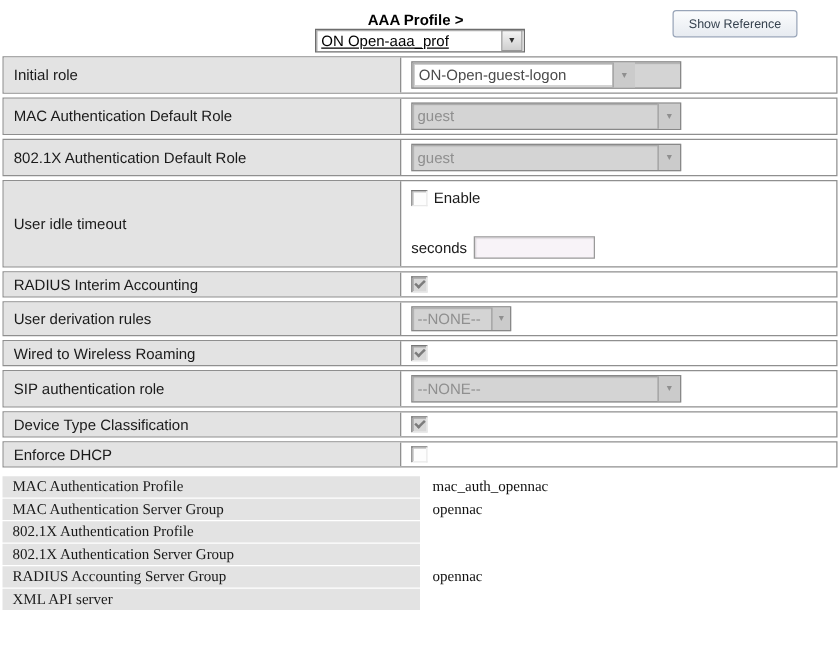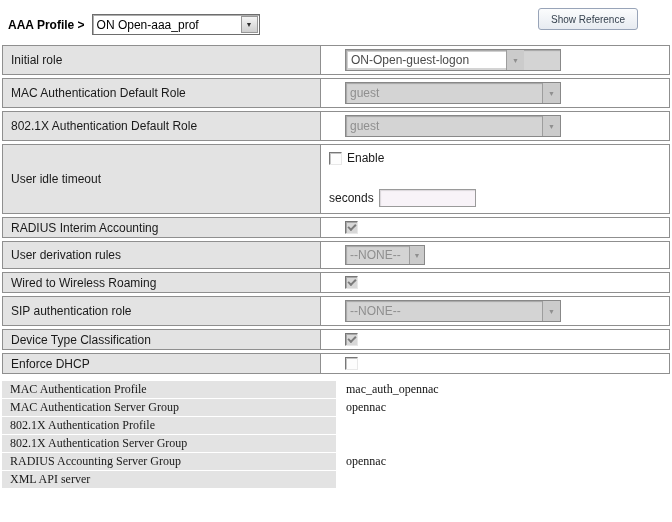--- a/index.html
+++ b/index.html
@@ -1,37 +1,37 @@
 <!DOCTYPE html>
 <html><head>
 <meta charset="utf-8">
 <style>
   * { margin:0; padding:0; box-sizing:border-box; }
   html,body { width:672px; height:522px; background:#fff; overflow:hidden;
     font-family:"Liberation Sans","DejaVu Sans",sans-serif; font-size:12px; color:#1a1a1a; }
 
   
-  .header { position:relative; height:40px; padding:9px 8px 0 8px; display:flex; align-items:center; }
+  .header { position:relative; height:40px; padding:9px 8px 0 8px; display:flex; align-items:center;flex-direction:column; }
   .crumb { font-weight:bold; color:#000; margin-right:7px; }
   .combo { width:168px; height:21px; border:1px solid #6d6d6d; box-shadow:inset 1px 1px 0 #aeaeae;
     background:#fff; display:flex; align-items:center; cursor:default; }
-  .combo .ctxt { flex:1; padding-left:4px; white-space:nowrap; overflow:hidden; color:#000; }
+  .combo .ctxt { flex:1; padding-left:4px; white-space:nowrap; overflow:hidden; color:#000;text-decoration:underline; }
   .combo .cbtn { width:17px; height:17px; margin-right:1px; background:linear-gradient(#f4f4f4,#cfcfcf);
     border:1px solid #979797; display:flex; align-items:center; justify-content:center;
     font-size:7px; color:#2e2e2e; }
   .ref-btn { position:absolute; right:34px; top:8px; height:22px; padding:0 12px;
     background:linear-gradient(#fbfcfd,#e7ebf1); border:1px solid #98a4b8; border-radius:3px;
     color:#36424f; font-size:10px; font-family:inherit; cursor:pointer; }
 
   
   .settings { margin:5px 2px 0 2px; }
   .s-row { display:flex; border:1px solid #8f8f8f; margin-bottom:3px; background:#fff; }
   .s-label { flex:0 0 318px; background:#e3e3e3; border-right:1px solid #8f8f8f;
     padding-left:8px; display:flex; align-items:center; }
-  .s-value { flex:1; padding:3px 24px; display:flex; align-items:flex-start; }
+  .s-value { flex:1; padding:3px 8px; display:flex; align-items:flex-start; }
   .s-value.col { flex-direction:column; align-items:flex-start; padding:6px 8px; gap:24px; }
   .inline { display:flex; align-items:center; gap:5px; }
 
   
   .sel { height:22px; border:1px solid #888; box-shadow:inset 1px 1px 1px rgba(0,0,0,.22);
     background:#d4d4d4; display:flex; align-items:center; color:#8f8f8f; cursor:default; }
   .sel .txt { flex:1; padding-left:4px; white-space:nowrap; overflow:hidden; }
   .sel .arr { width:18px; align-self:stretch; display:flex; align-items:center; justify-content:center;
     background:#cbcbcb; border-left:1px solid #9d9d9d; color:#8f8f8f; font-size:7px; }
   .sel.wide { width:216px; }

